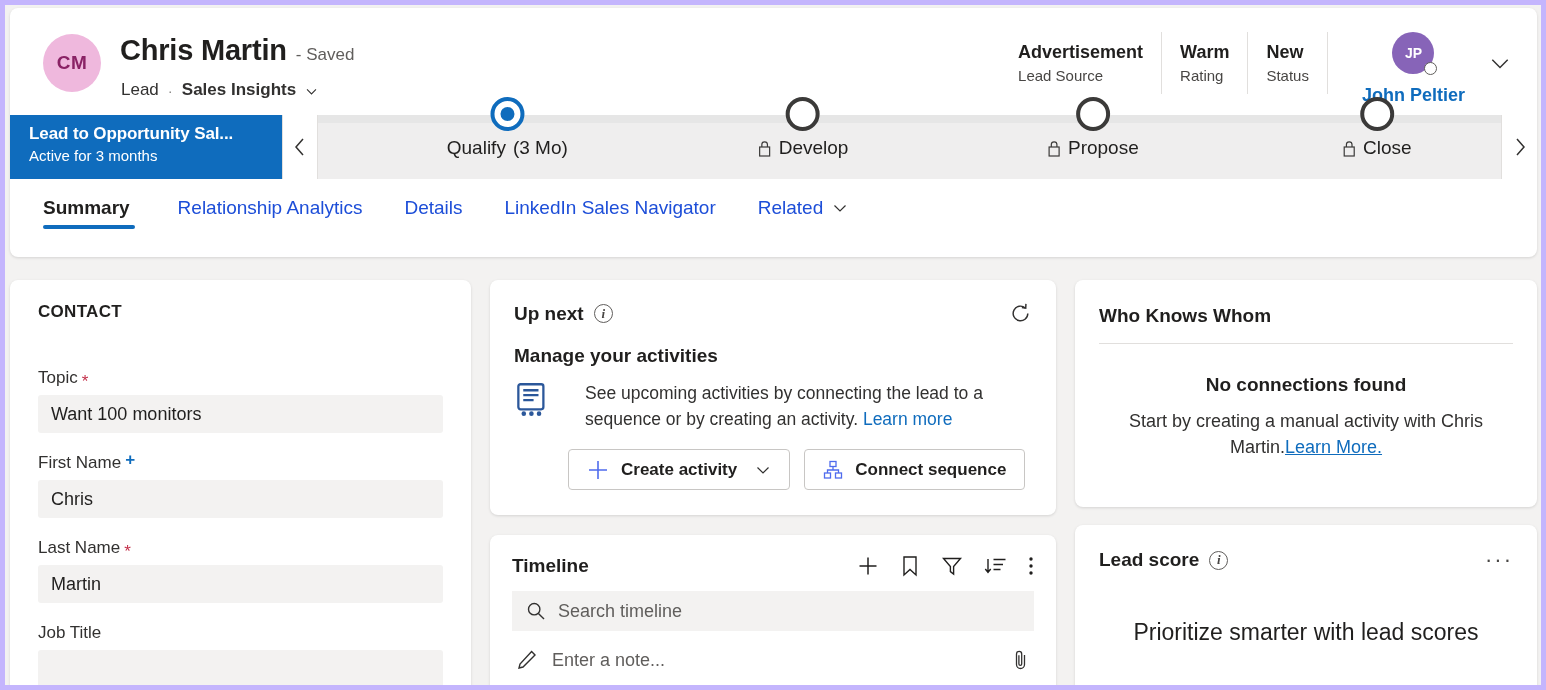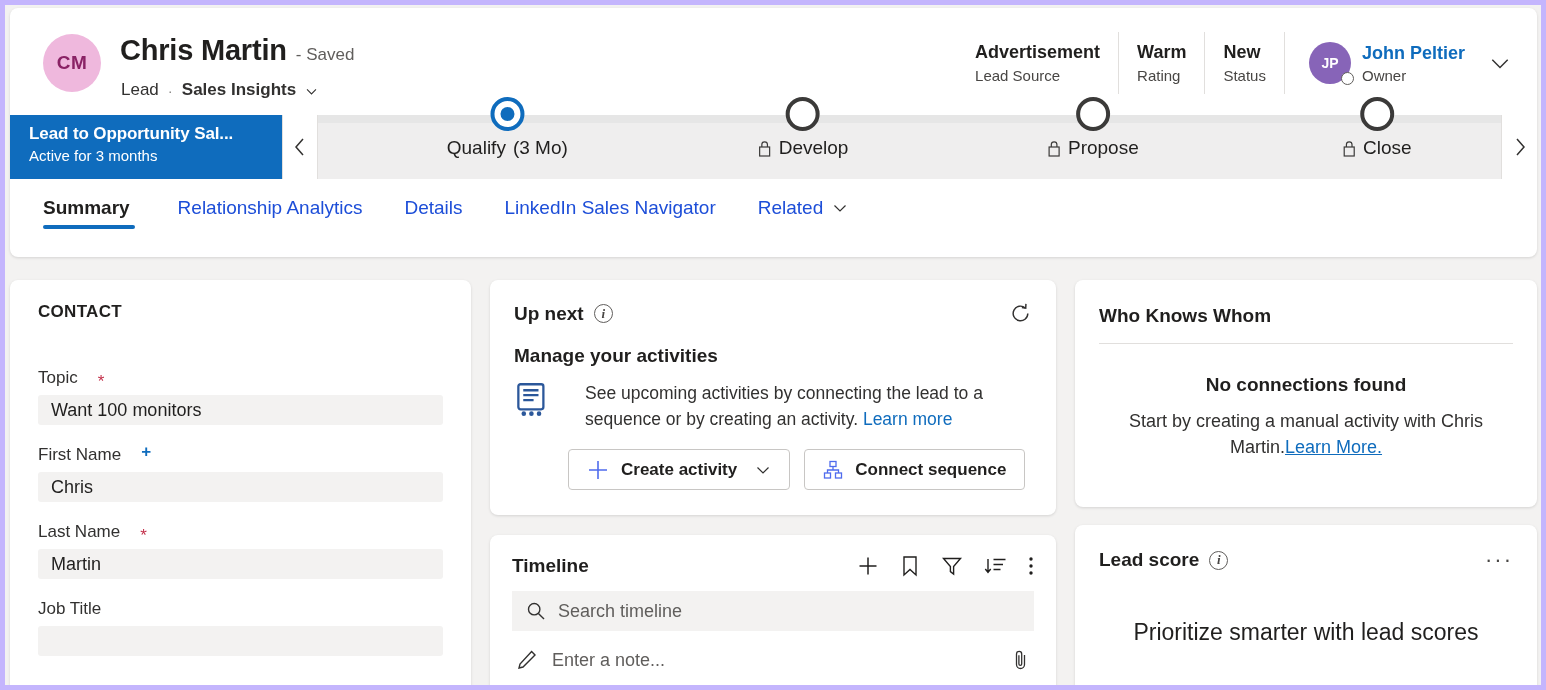--- a/index.html
+++ b/index.html
@@ -127,22 +127,23 @@
   }
   .hf-label {
     font-size: 15px;
     color: #484644;
     white-space: nowrap;
   }
   .hf-owner {
     display: flex;
     align-items: center;
     gap: 11px;
-    padding-left: 24px;
+    padding-left: 34px;
     border-left: 1px solid #e1dfdd;
+    flex-direction: column;
   }
   .avatar-jp {
     position: relative;
     width: 42px; height: 42px;
     border-radius: 50%;
     background: #8764b8;
     color: #ffffff;
     font-size: 14px;
     font-weight: 600;
     display: flex;
@@ -328,26 +329,26 @@
     letter-spacing: 0.3px;
     margin-bottom: 46px;
   }
   .field { margin-bottom: 20px; }
   .field-label {
     font-size: 17px;
     color: #323130;
     margin-bottom: 7px;
     display: flex;
     align-items: center;
-    gap: 20px;
+    gap: 4px;
   }
   .req { color: #c4314b; font-size: 17px; line-height: 1; position: relative; top: 3px; }
   .rec { color: #0f6cbd; font-size: 17px; line-height: 1; position: relative; top: -4px; font-weight: 600; }
   .field-input {
-    height: 30px;
+    height: 38px;
     background: #f3f2f1;
     border: none;
     border-radius: 3px;
     display: flex;
     align-items: center;
     padding: 0 13px;
     font-size: 18px;
     color: #201f1e;
   }
 

